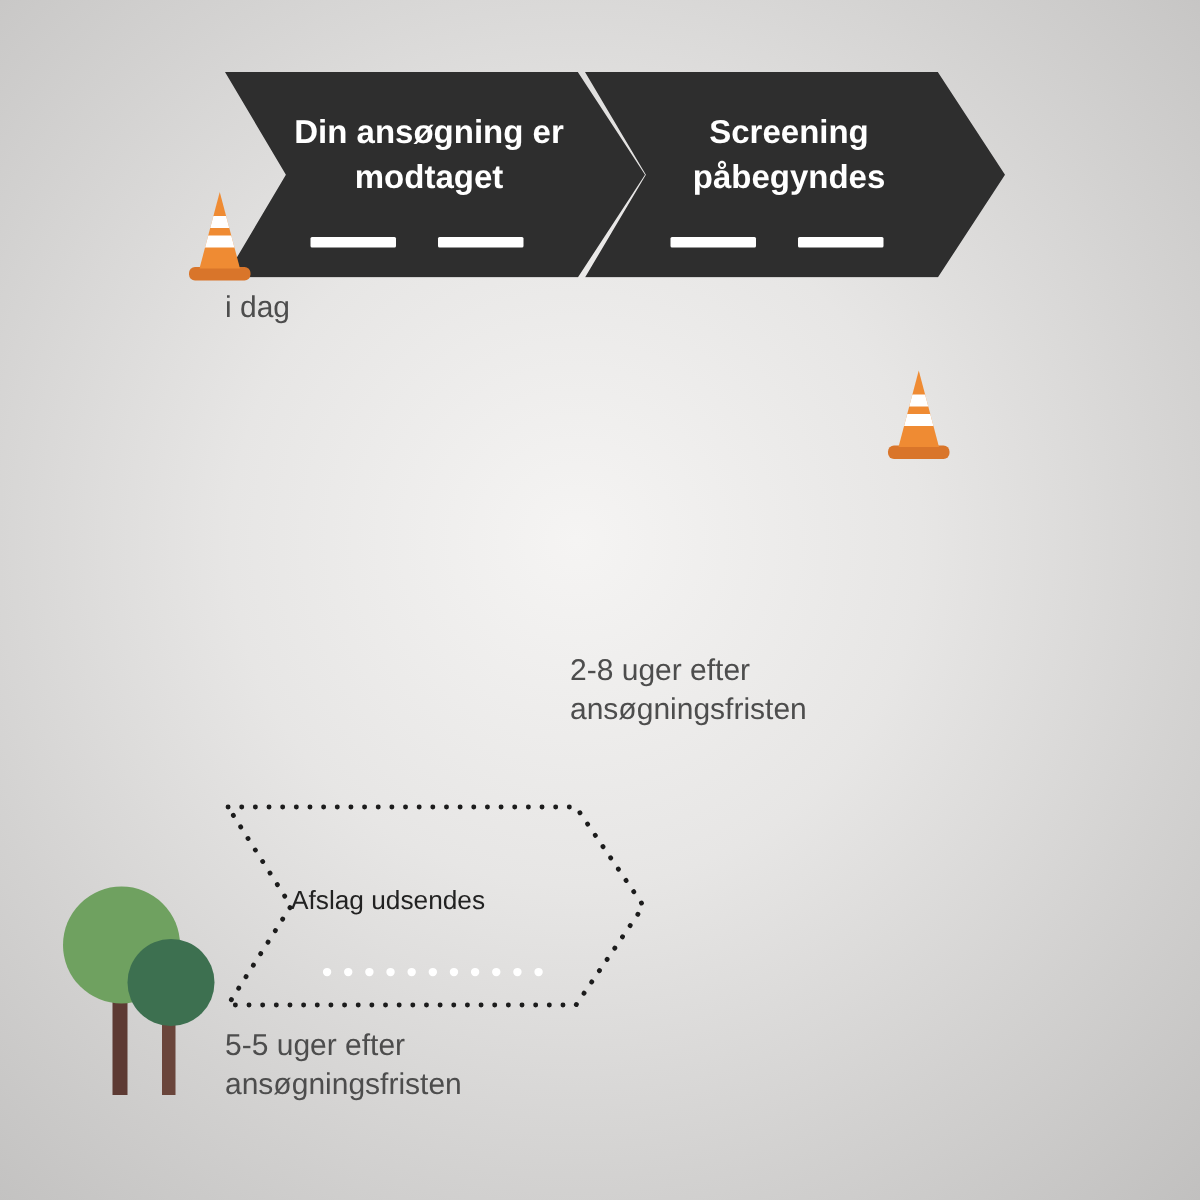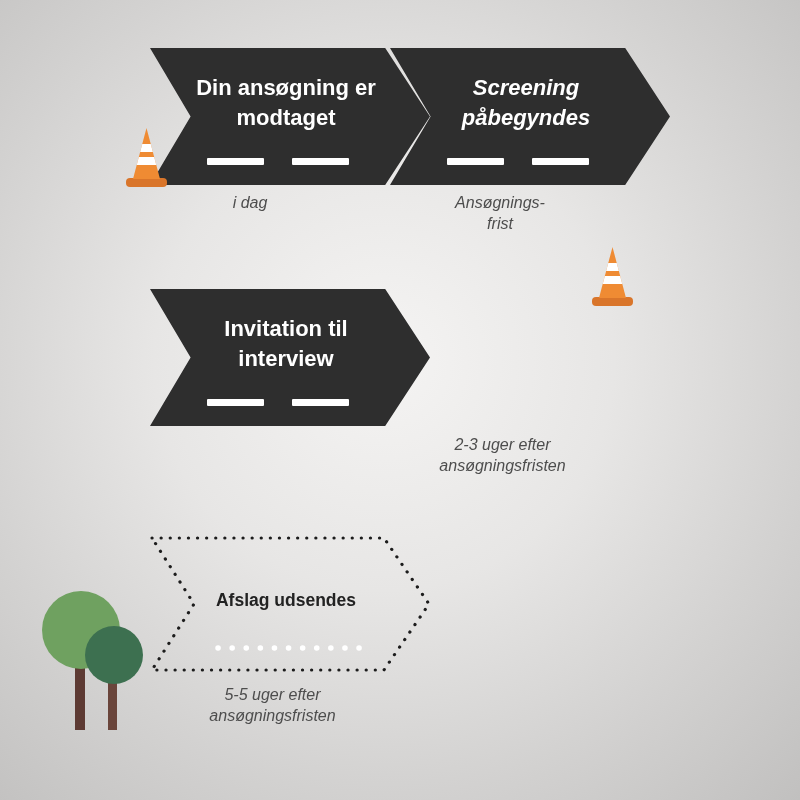--- a/index.html
+++ b/index.html
@@ -9,51 +9,51 @@
     font-family:"Liberation Sans", sans-serif;
   }
 
   
   .arrow{
     position:absolute;width:280px;height:137px;
     background:var(--arrow-dark,#2e2e2e);
     clip-path:polygon(0 0, 84% 0, 100% 50%, 84% 100%, 0 100%, 14.5% 50%);
   }
   .a1{left:150px;top:48px;}
-  .a2{left:390px;top:48px;font-style:italic;}
+  .a2{left:390px;top:48px;}
   .a3{left:150px;top:289px;}
   .a4{left:390px;top:289px;}
   .arrow-label{
     position:absolute;left:46px;right:54px;top:12px;height:86px;
     display:flex;align-items:center;justify-content:center;text-align:center;
     color:#fff;font-weight:bold;font-size:22px;line-height:1.35;white-space:pre-line;
   }
   .lane{
     position:absolute;left:40px;right:64px;bottom:20px;
     display:flex;justify-content:center;gap:28px;
   }
   .dash{width:57px;height:7px;background:#fff;border-radius:1px;}
 
   
   .caption{
     position:absolute;color:var(--caption-text,#4d4d4d);
-    font-size:16px;line-height:1.32;text-align:center;white-space:pre-line;font-style:italic;
+    font-size:20px;line-height:1.32;text-align:left;white-space:pre-line;
   }
   .c1{left:150px;top:192px;width:200px;}
   .c2{left:400px;top:192px;width:200px;}
   .c3{left:150px;top:434px;width:240px;}
   .c4{left:380px;top:434px;width:245px;}
   .c5{left:150px;top:684px;width:245px;}
 
   
   .dotted-arrow{position:absolute;left:150px;top:536px;width:282px;height:136px;}
   .dotted-arrow svg{position:absolute;left:0;top:0;}
   .dotted-label{
-    position:absolute;left:44px;right:54px;top:54px;text-align:center;
-    font-weight:bold;font-size:17.5px;color:#222;
+    position:absolute;left:44px;right:54px;top:54px;text-align:left;
+    font-weight:normal;font-size:17.5px;color:#222;
   }
 
   
   .cone{position:absolute;width:45px;height:63px;z-index:5;}
   .cone1{left:124px;top:126px;}
   .cone2{left:590px;top:245px;}
   .trees{position:absolute;left:40px;top:588px;width:112px;height:148px;}
 </style>
 </head>
 <body>
@@ -71,33 +71,23 @@
   <div class="caption c1">i dag</div>
 
   <div class="arrow a2">
     <div class="arrow-label">Screening
 påbegyndes</div>
     <div class="lane">
       <span class="dash"></span>
       <span class="dash"></span>
     </div>
   </div>
-  <div class="caption c2">Ansøgnings-
-frist</div>
 
-  <div class="arrow a3">
-    <div class="arrow-label">Invitation til
-interview</div>
-    <div class="lane">
-      <span class="dash"></span>
-      <span class="dash"></span>
-    </div>
-  </div>
 
-  <div class="caption c4">2-3 uger efter
+  <div class="caption c4">2-8 uger efter
 ansøgningsfristen</div>
 
   <div class="dotted-arrow">
     <svg width="282" height="136" viewBox="0 0 282 136">
       <polygon points="2,2 234,2 279,68 234,134 2,134 44,68" fill="none" stroke="#1c1c1c" stroke-width="3.2" stroke-dasharray="0.1 9" stroke-linecap="round" stroke-linejoin="round"></polygon>
       <line x1="68" y1="112" x2="222" y2="112" stroke="#ffffff" stroke-width="5.5" stroke-dasharray="0.1 14" stroke-linecap="round"></line>
     </svg>
     <div class="dotted-label">Afslag udsendes</div>
   </div>
   <div class="caption c5">5-5 uger efter

